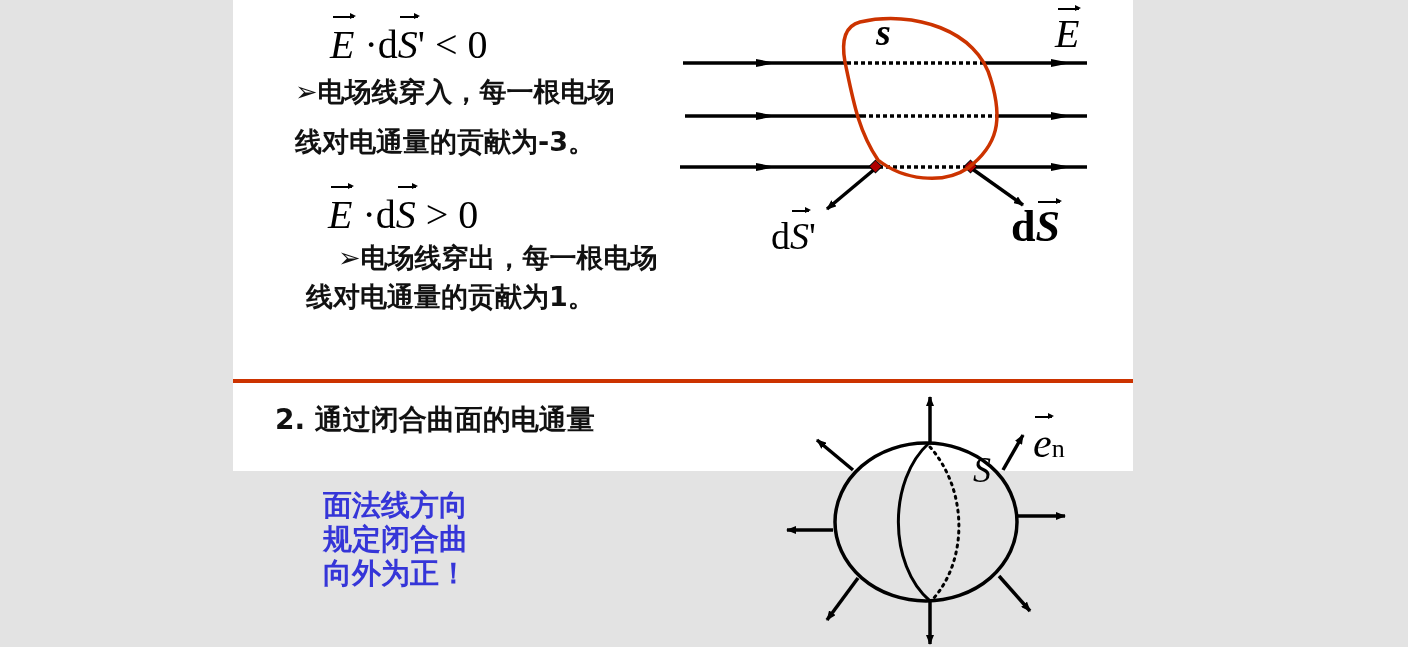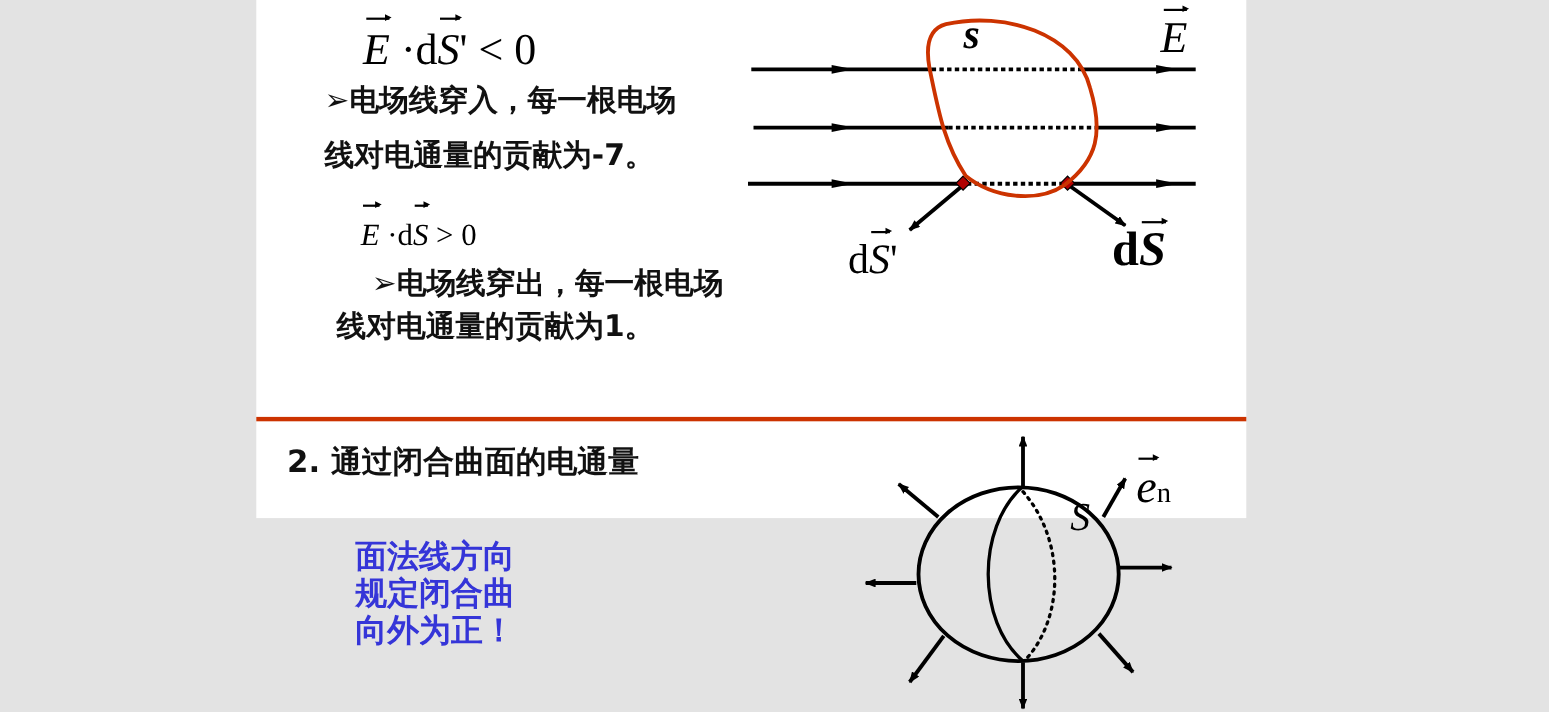--- a/index.html
+++ b/index.html
@@ -21,23 +21,23 @@
 
 <div class="slide">
 
   <div class="abs math" style="left:97px; top:20px; font-size:40px; line-height:50px;">
     <span class="vec it">E</span>
     <span>·</span><span>d</span><span class="vec it">S</span><span>'</span>
     <span>&lt; 0</span>
   </div>
 
   <div class="abs cn" style="left:62px; top:72px;">➢电场线穿入，每一根电场</div>
-  <div class="abs cn" style="left:62px; top:122px;">线对电通量的贡献为-7。</div>
+  <div class="abs cn" style="left:62px; top:122px;">线对电通量的贡献为-3。</div>
 
-  <div class="abs math" style="left:95px; top:190px; font-size:28px; line-height:50px;">
+  <div class="abs math" style="left:95px; top:190px; font-size:40px; line-height:50px;">
     <span class="vec it">E</span>
     <span>·</span><span>d</span><span class="vec it">S</span>
     <span>&gt; 0</span>
   </div>
 
   <div class="abs cn" style="left:68px; top:238px;margin-left:37px;">➢电场线穿出，每一根电场</div>
   <div class="abs cn" style="left:73px; top:277px;">线对电通量的贡献为1。</div>
 
   <svg width="900" height="380">
     <defs>
@@ -85,21 +85,21 @@
   </div>
   <div class="abs math" style="left:538px; top:214px; font-size:38px; line-height:44px;">
     <span>d</span><span class="vec it">S</span><span>'</span>
   </div>
   <div class="abs math" style="left:778px; top:205px; font-size:44px; line-height:44px;font-weight:bold;">
     <span>d</span><span class="vec it">S</span>
   </div>
 
   <div class="sep"></div>
 
-  <div class="abs cn" style="left:28px; top:400px; font-size:28px;">2.  通过闭合曲面的电通量</div>
+  <div class="abs cn" style="left:42px; top:400px; font-size:28px;">2.  通过闭合曲面的电通量</div>
 
   <div class="abs blue" style="left:90px; top:488px;">
     <div>面法线方向</div>
     <div>规定闭合曲</div>
     <div>向外为正！</div>
   </div>
 
 
   <svg width="900" height="647">
     <defs>

